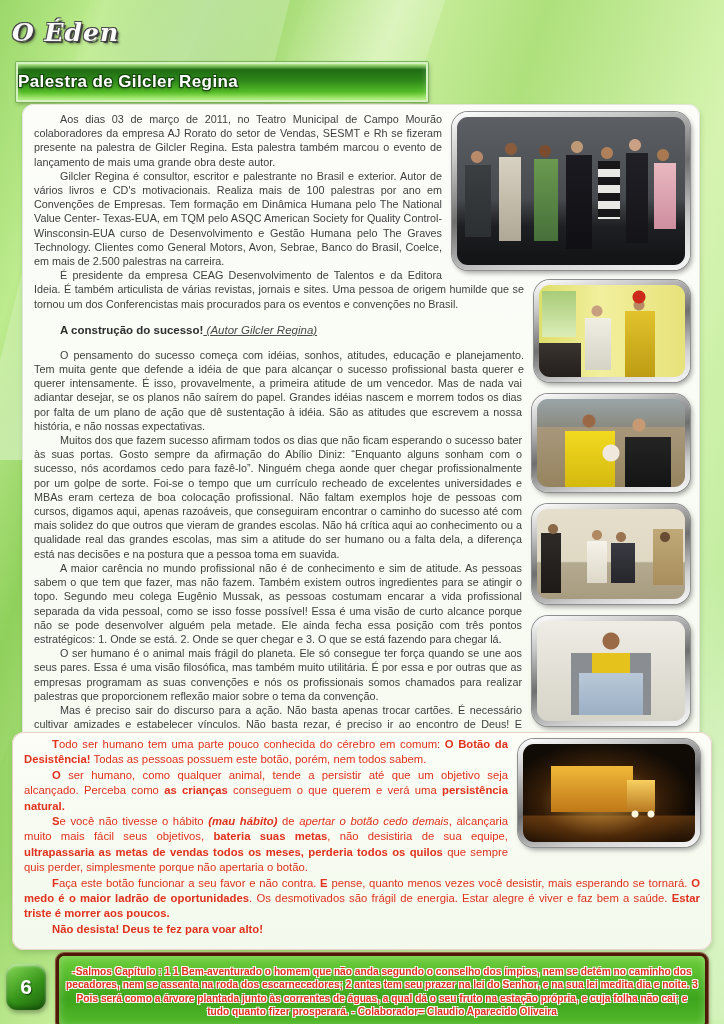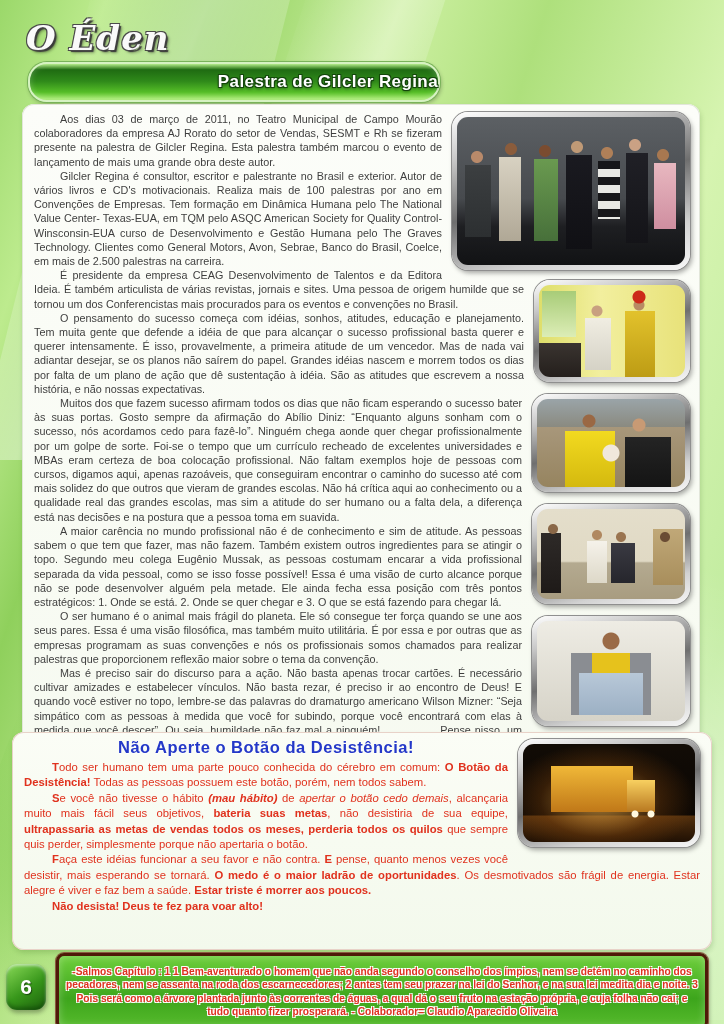--- a/index.html
+++ b/index.html
@@ -12,30 +12,30 @@
   .s1{left:40px;top:-60px;width:200px;height:520px;transform:skewX(-14deg);
       background:linear-gradient(100deg,rgba(255,255,255,0) 0%,rgba(255,255,255,.40) 45%,rgba(255,255,255,0) 100%);}
   .s2{left:250px;top:-40px;width:140px;height:420px;transform:skewX(-18deg);
       background:linear-gradient(100deg,rgba(255,255,255,0) 0%,rgba(255,255,255,.30) 50%,rgba(255,255,255,0) 100%);}
   .s3{left:440px;top:540px;width:320px;height:480px;
       background:radial-gradient(ellipse at 70% 60%,rgba(255,255,255,.45) 0%,rgba(255,255,255,0) 65%);}
   .s4{left:-30px;top:700px;width:260px;height:340px;transform:rotate(20deg);
       background:radial-gradient(ellipse at 40% 50%,rgba(120,200,70,.5) 0%,rgba(120,200,70,0) 70%);}
 
   .logo{
-    position:absolute;left:26px;top:18px;
-    font-family:"DejaVu Serif",serif;font-style:italic;font-weight:bold;font-size:34px;color:#fafafa;
+    position:absolute;left:12px;top:18px;
+    font-family:"DejaVu Serif",serif;font-style:italic;font-weight:bold;font-size:25px;color:#fafafa;
     text-shadow:-1px -1px 0 #4a4a4a,1px -1px 0 #4a4a4a,-1px 1px 0 #4a4a4a,2px 2px 1px #3a3a3a,3px 3px 3px rgba(0,0,0,.35);
     letter-spacing:1px;
   }
   .titlebar{
-    position:absolute;left:28px;top:62px;width:408px;height:36px;border-radius:19px;
+    position:absolute;left:16px;top:62px;width:408px;height:36px;border-radius:1px;
     background:linear-gradient(180deg,#a8e87a 0%,#1f6b12 16%,#2f8a1a 48%,#55bd27 78%,#a2e86c 96%);
     border:2px solid #d6f2c2;box-shadow:0 0 0 1px #79b35a,1px 2px 4px rgba(0,0,0,.3),inset 0 0 6px rgba(255,255,255,.25);
-    display:flex;align-items:center;justify-content:flex-end;
+    display:flex;align-items:center;justify-content:flex-start;
   }
   .titlebar span{
     color:#fff;font-weight:bold;font-size:17px;letter-spacing:.4px;
     text-shadow:-1px -1px 0 #14460c,1px -1px 0 #14460c,-1px 1px 0 #14460c,1px 1px 0 #14460c,0 2px 3px rgba(0,0,0,.45);
   }
 
   .panel1{
     position:absolute;left:22px;top:104px;width:678px;height:710px;border-radius:12px;
     background:linear-gradient(180deg,#fcfdf9 0%,#f6faf0 100%);
     box-shadow:inset 0 0 0 1px #e2e6da,1px 3px 5px rgba(40,90,20,.18);
@@ -180,35 +180,36 @@
   <div class="photo ph4">
       <div class="pimg"></div>
     </div>
   <div class="photo ph5">
       <div class="pimg"></div>
     </div>
 
   <p class="t">Aos dias 03 de março de 2011, no Teatro Municipal de Campo Mourão colaboradores da empresa AJ Rorato do setor de Vendas, SESMT e Rh se fizeram presente na palestra de Gilcler Regina. Esta palestra também marcou o evento de lançamento de mais uma grande obra deste autor.</p>
   <p class="t">Gilcler Regina é consultor, escritor e palestrante no Brasil e exterior. Autor de vários livros e CD's motivacionais. Realiza mais de 100 palestras por ano em Convenções de Empresas. Tem formação em Dinâmica Humana pelo The National Value Center- Texas-EUA, em TQM pelo ASQC American Society for Quality Control-Winsconsin-EUA curso de Desenvolvimento e Gestão Humana pelo The Graves Technology. Clientes como General Motors, Avon, Sebrae, Banco do Brasil, Coelce, em mais de 2.500 palestras na carreira.</p>
   <p class="t">É presidente da empresa CEAG Desenvolvimento de Talentos e da Editora Ideia. É também articulista de várias revistas, jornais e sites. Uma pessoa de origem humilde que se tornou um dos Conferencistas mais procurados para os eventos e convenções no Brasil.</p>
+  <p class="h1s"><b>A construção do sucesso!</b><i> (Autor Gilcler Regina)</i></p>
   <p class="t">O pensamento do sucesso começa com idéias, sonhos, atitudes, educação e planejamento. Tem muita gente que defende a idéia de que para alcançar o sucesso profissional basta querer e querer intensamente. É isso, provavelmente, a primeira atitude de um vencedor. Mas de nada vai adiantar desejar, se os planos não saírem do papel. Grandes idéias nascem e morrem todos os dias por falta de um plano de ação que dê sustentação à idéia. São as atitudes que escrevem a nossa história, e não nossas expectativas.</p>
   <p class="t">Muitos dos que fazem sucesso afirmam todos os dias que não ficam esperando o sucesso bater às suas portas. Gosto sempre da afirmação do Abílio Diniz: “Enquanto alguns sonham com o sucesso, nós acordamos cedo para fazê-lo”. Ninguém chega aonde quer chegar profissionalmente por um golpe de sorte. Foi-se o tempo que um currículo recheado de excelentes universidades e MBAs eram certeza de boa colocação profissional. Não faltam exemplos hoje de pessoas com cursos, digamos aqui, apenas razoáveis, que conseguiram encontrar o caminho do sucesso até com mais solidez do que outros que vieram de grandes escolas. Não há crítica aqui ao conhecimento ou a qualidade real das grandes escolas, mas sim a atitude do ser humano ou a falta dela, a diferença está nas decisões e na postura que a pessoa toma em suavida.</p>
   <p class="t">A maior carência no mundo profissional não é de conhecimento e sim de atitude. As pessoas sabem o que tem que fazer, mas não fazem. Também existem outros ingredientes para se atingir o topo. Segundo meu colega Eugênio Mussak, as pessoas costumam encarar a vida profissional separada da vida pessoal, como se isso fosse possível! Essa é uma visão de curto alcance porque não se pode desenvolver alguém pela metade. Ele ainda fecha essa posição com três pontos estratégicos: 1. Onde se está. 2. Onde se quer chegar e 3. O que se está fazendo para chegar lá.</p>
   <p class="t">O ser humano é o animal mais frágil do planeta. Ele só consegue ter força quando se une aos seus pares. Essa é uma visão filosófica, mas também muito utilitária. É por essa e por outras que as empresas programam as suas convenções e nós os profissionais somos chamados para realizar palestras que proporcionem reflexão maior sobre o tema da convenção.</p>
   <p class="t">Mas é preciso sair do discurso para a ação. Não basta apenas trocar cartões. É necessário cultivar amizades e estabelecer vínculos. Não basta rezar, é preciso ir ao encontro de Deus! E quando você estiver no topo, lembre-se das palavras do dramaturgo americano Wilson Mizner: “Seja simpático com as pessoas à medida que você for subindo, porque você encontrará com elas à medida que você descer”. Ou seja, humildade não faz mal a ninguém! . . . . . . . . Pense nisso, um forte abraço e esteja com Deus!</p>
 </div>
 
 <div class="panel2">
   <div class="photo ph6">
       <div class="pimg"></div>
     </div>
-  <h2 class="h2s">Não Aperte o Botão da Desistência!</h2>
   <p class="r"><span>Todo ser humano tem uma parte pouco conhecida do cérebro em comum: </span><b>O Botão da Desistência!</b><span> Todas as pessoas possuem este botão, porém, nem todos sabem.</span></p>
+  <p class="r"><span>O ser humano, como qualquer animal, tende a persistir até que um objetivo seja alcançado. Perceba como </span><b>as crianças</b><span> conseguem o que querem e verá uma </span><b>persistência natural.</b></p>
   <p class="r"><span>Se você não tivesse o hábito </span><span class="bi">(mau hábito)</span><span> de </span><i>apertar o botão cedo demais</i><span>, alcançaria muito mais fácil seus objetivos, </span><b>bateria suas metas</b><span>, não desistiria de sua equipe, </span><b>ultrapassaria as metas de vendas todos os meses, perderia todos os quilos</b><span> que sempre quis perder, simplesmente porque não apertaria o botão.</span></p>
-  <p class="r"><span>Faça este idéias funcionar a seu favor e não contra. </span><b>E</b><span> pense, quanto menos vezes você desistir, mais esperando se tornará. </span><b>O medo é o maior ladrão de oportunidades</b><span>. Os desmotivados são frágil de energia. Estar alegre é viver e faz bem a saúde. </span><b>Estar triste é morrer aos poucos.</b></p>
+  <p class="r"><span>Faça este botão funcionar a seu favor e não contra. </span><b>E</b><span> pense, quanto menos vezes você desistir, mais esperando se tornará. </span><b>O medo é o maior ladrão de oportunidades</b><span>. Os desmotivados são frágil de energia. Estar alegre é viver e faz bem a saúde. </span><b>Estar triste é morrer aos poucos.</b></p>
   <p class="r"><b>Não desista! Deus te fez para voar alto!</b></p>
 </div>
 
 <div class="footer">
   <p><span>-Salmos Capítulo : 1  1 Bem-aventurado o homem que não anda segundo o conselho dos ímpios, nem se detém no caminho dos pecadores, nem se assenta na roda dos escarnecedores; 2 antes tem seu prazer na lei do Senhor, e na sua lei medita dia e noite. 3 Pois será como a árvore plantada junto às correntes de águas, a qual dá o seu fruto na estação própria, e cuja folha não cai; e tudo quanto fizer prosperará.</span><span>  -  Colaborador= Claudio Aparecido Oliveira</span></p>
 </div>
 
 <div class="pagecube">6</div>
 
 </body></html>

